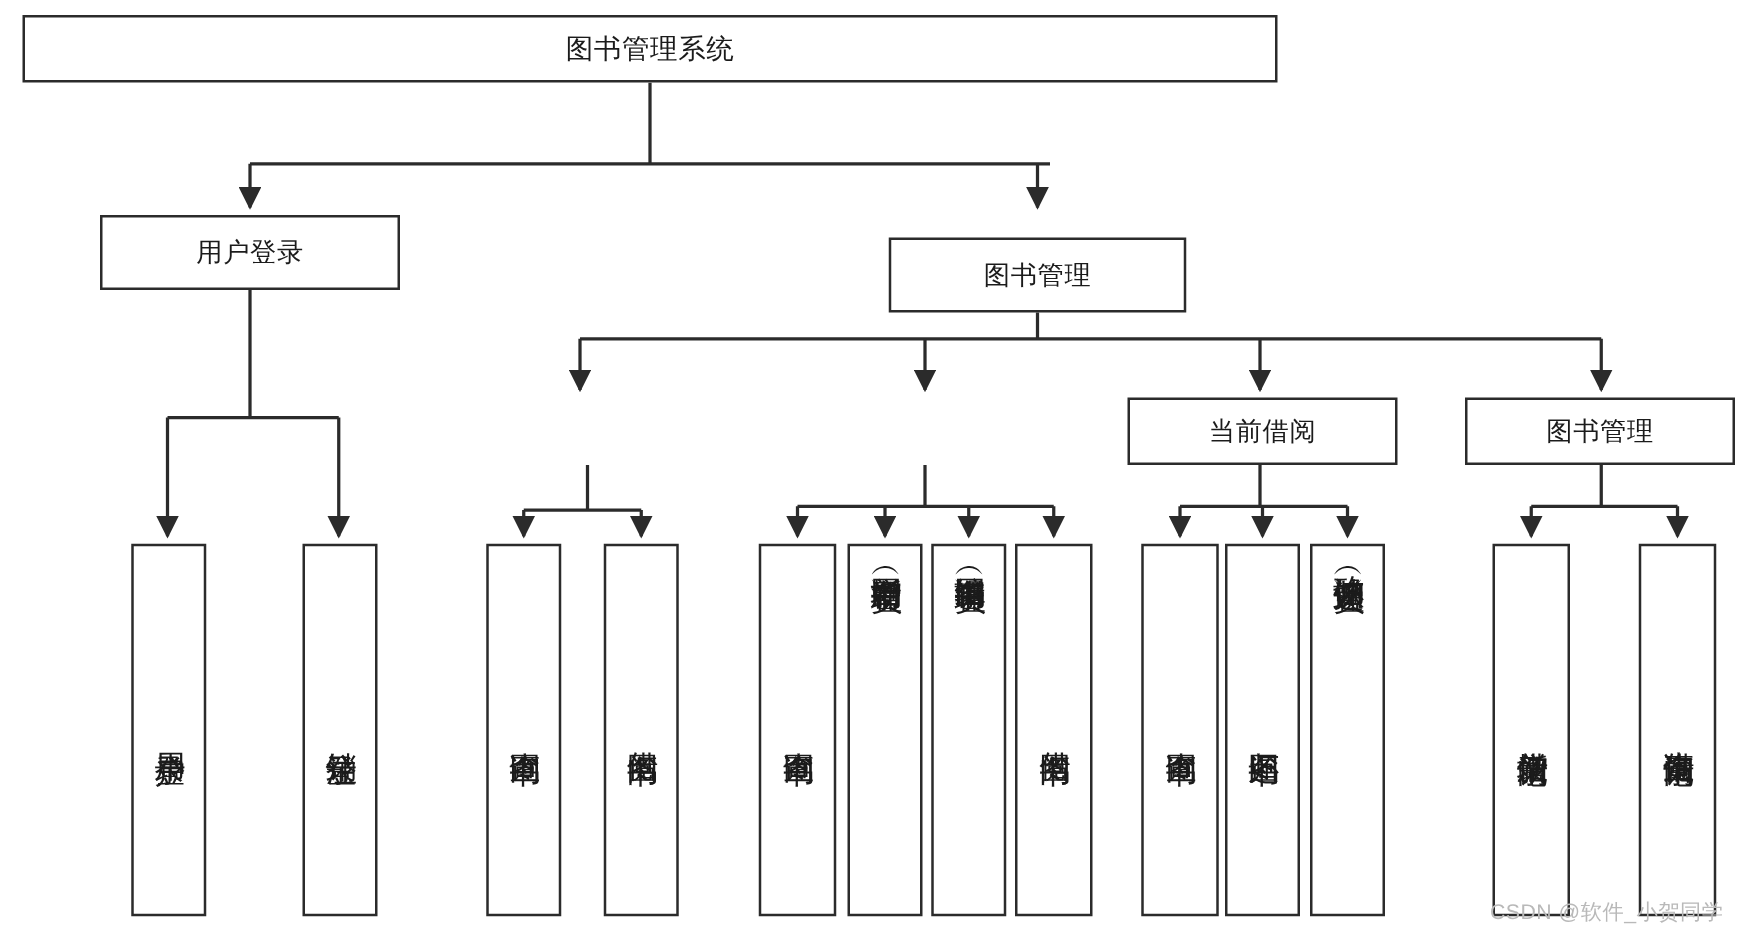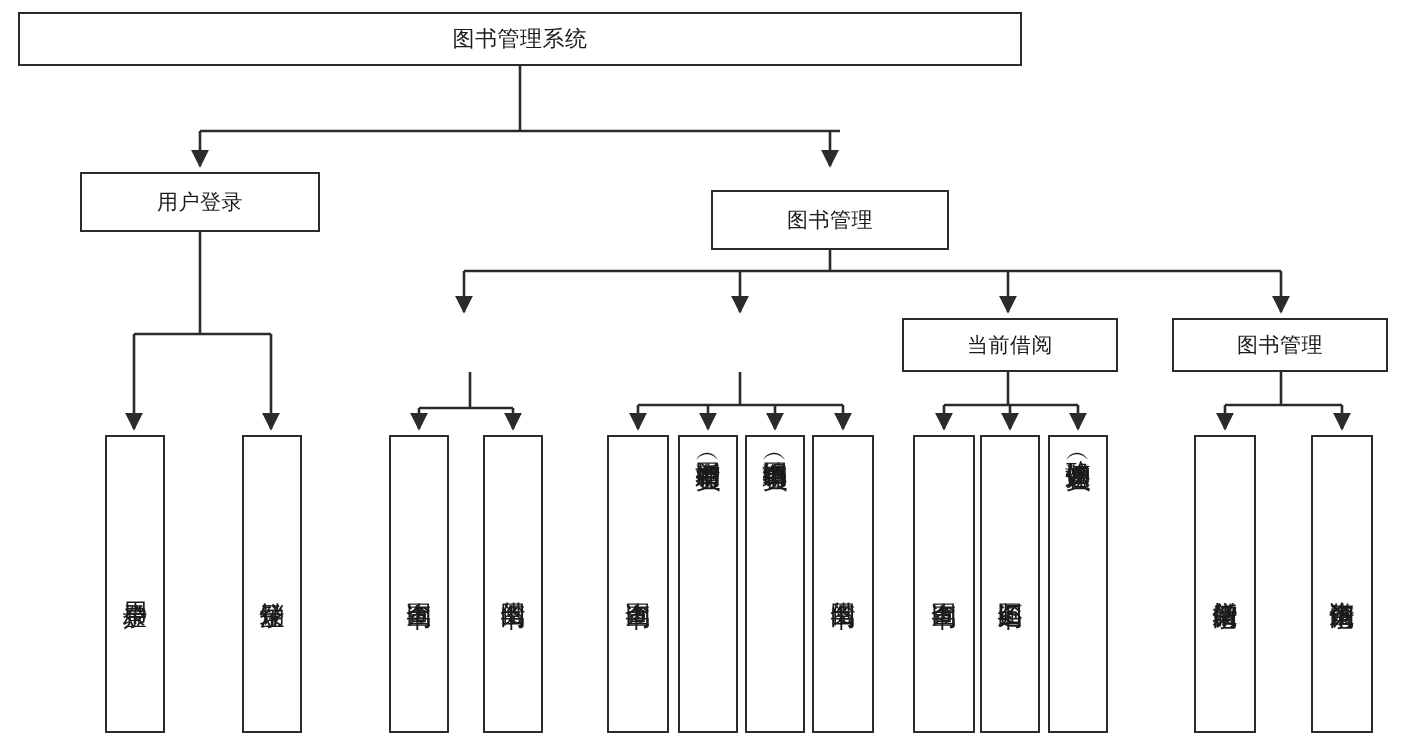--- a/index.html
+++ b/index.html
@@ -177,14 +177,15 @@
   <div class="node vert" id="node-leaf-10" style="left: 1048px; top: 435px; width: 60px; height: 298px;">
     <span class="vtext">确认归还（管理员）</span>
   </div>
   <div class="node vert centered" id="node-leaf-11" style="left: 1194px; top: 435px; width: 62px; height: 298px;">
     <span class="vtext">新增借阅记录</span>
   </div>
   <div class="node vert centered" id="node-leaf-12" style="left: 1311px; top: 435px; width: 62px; height: 298px;">
     <span class="vtext">查询借阅记录</span>
   </div>
 
+  <div class="watermark" id="watermark" style="left: 1192px; top: 718px;">CSDN @软件_小贺同学</div>
 
 </div>
 
 </body></html>

